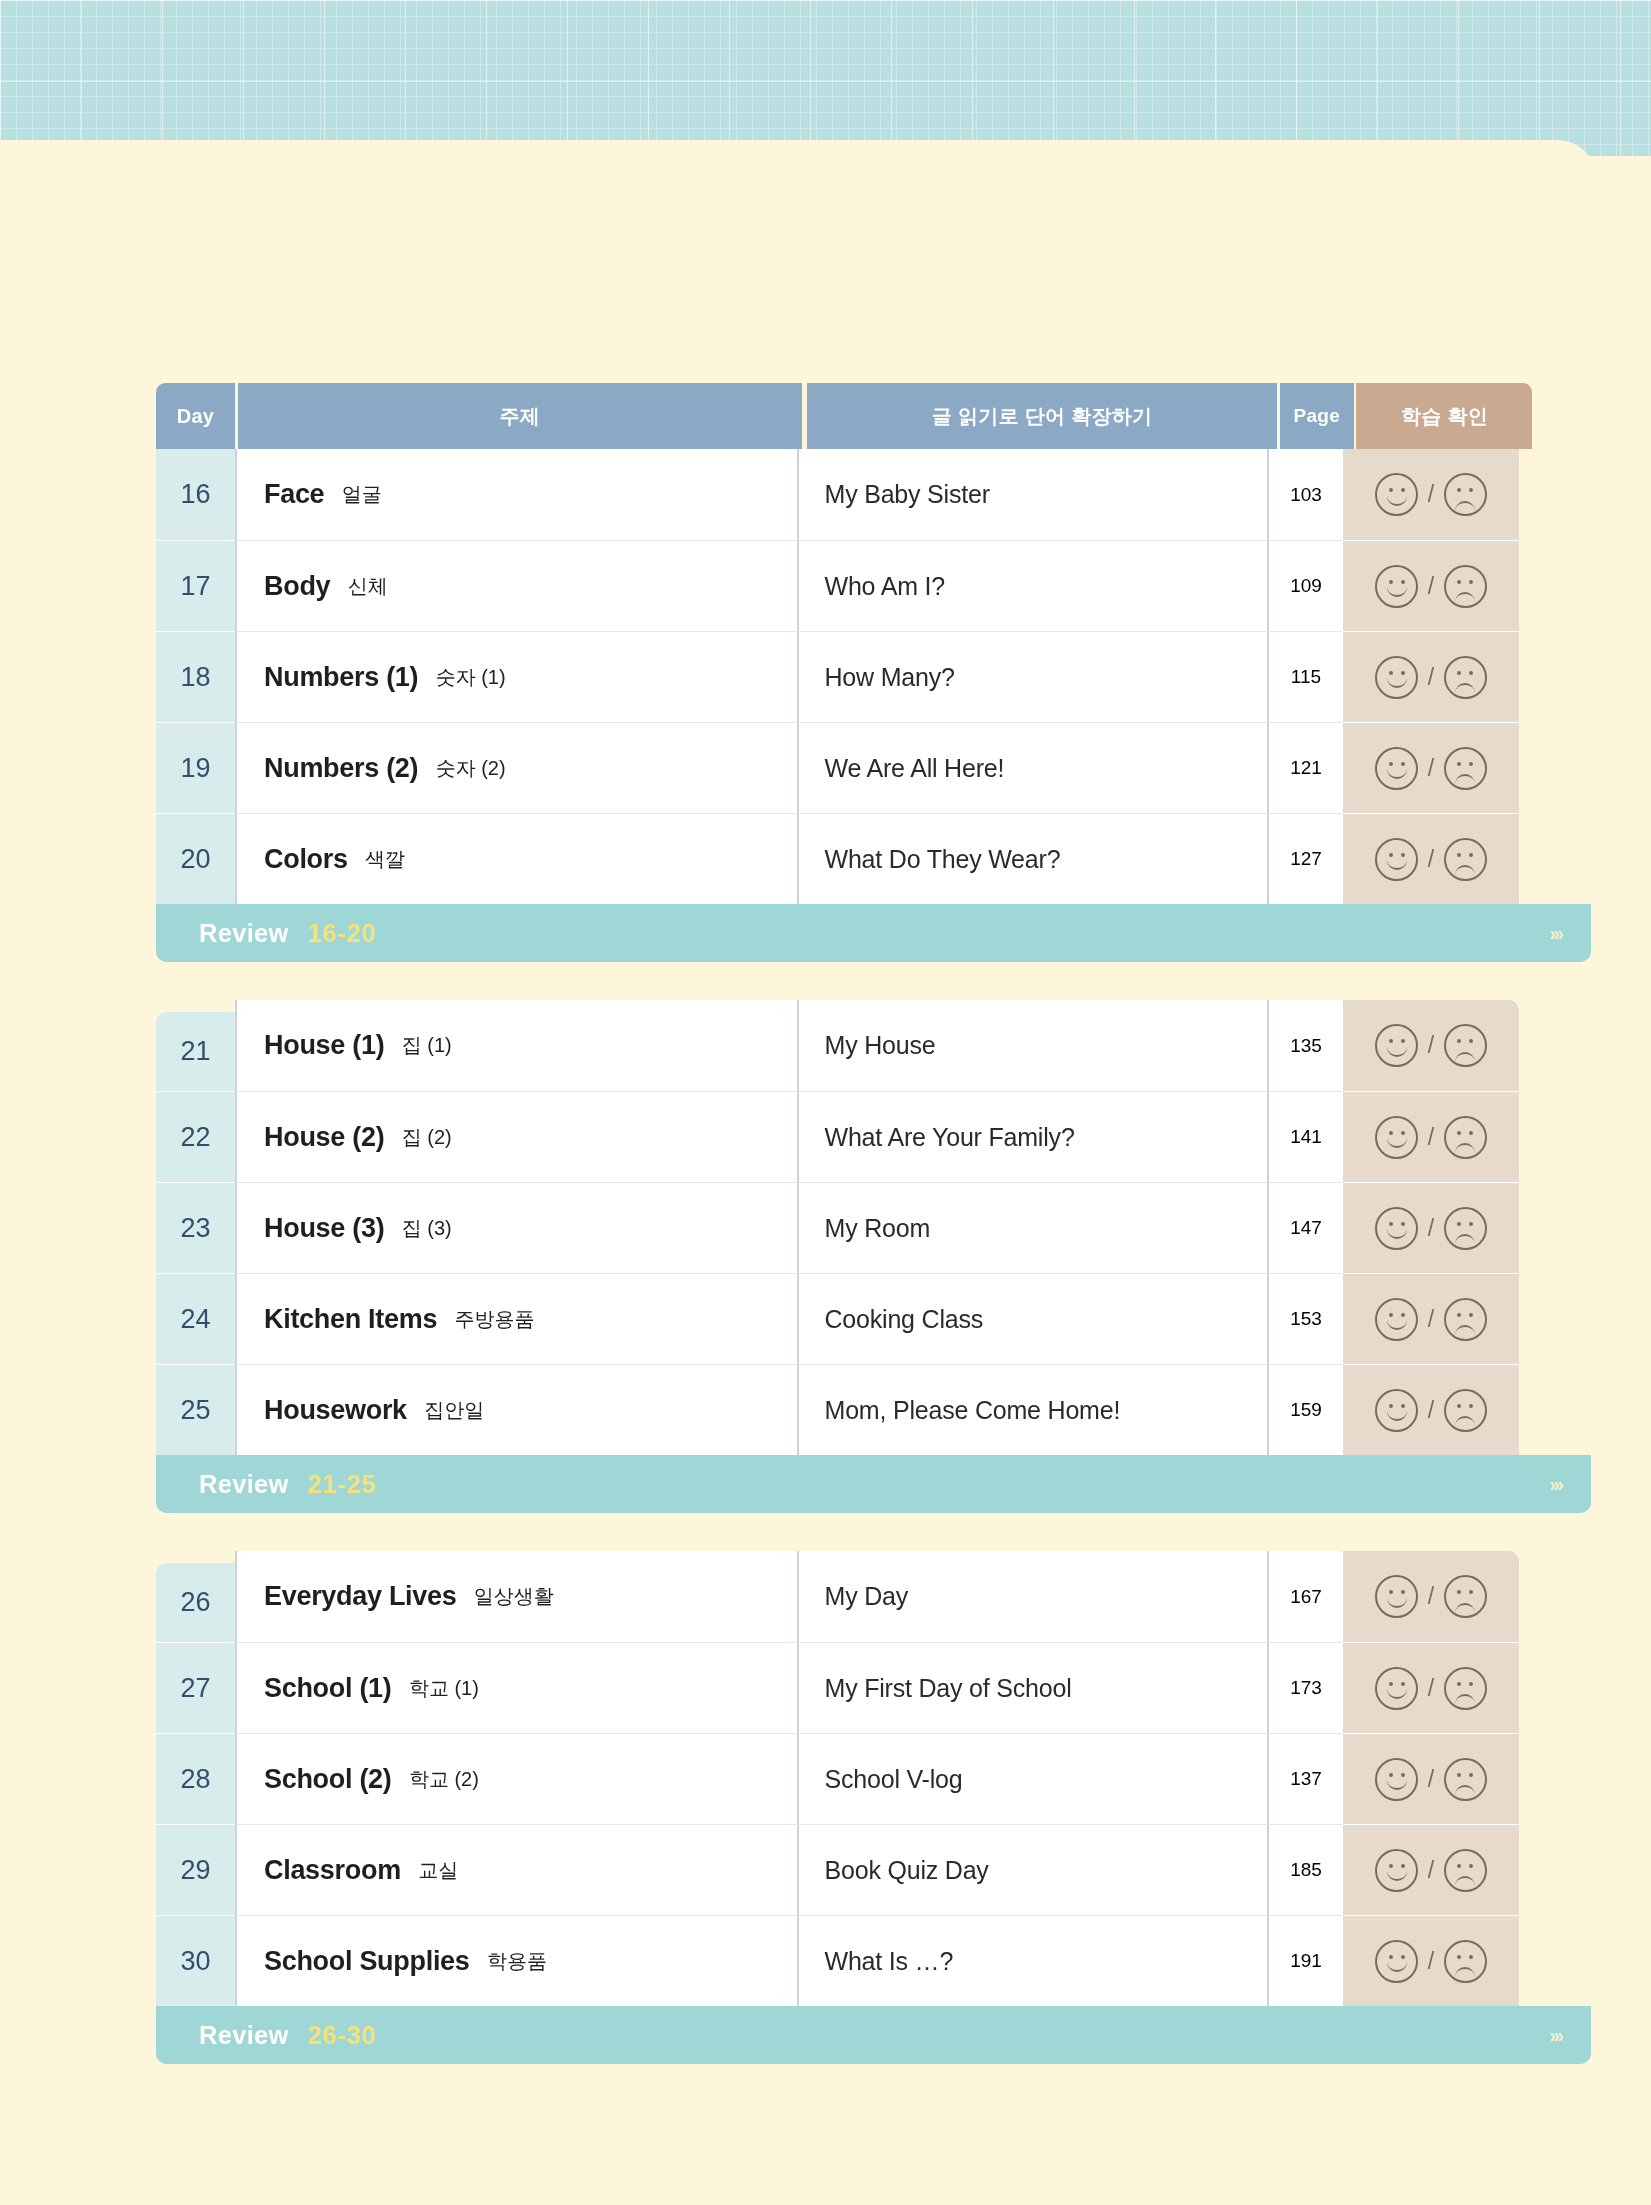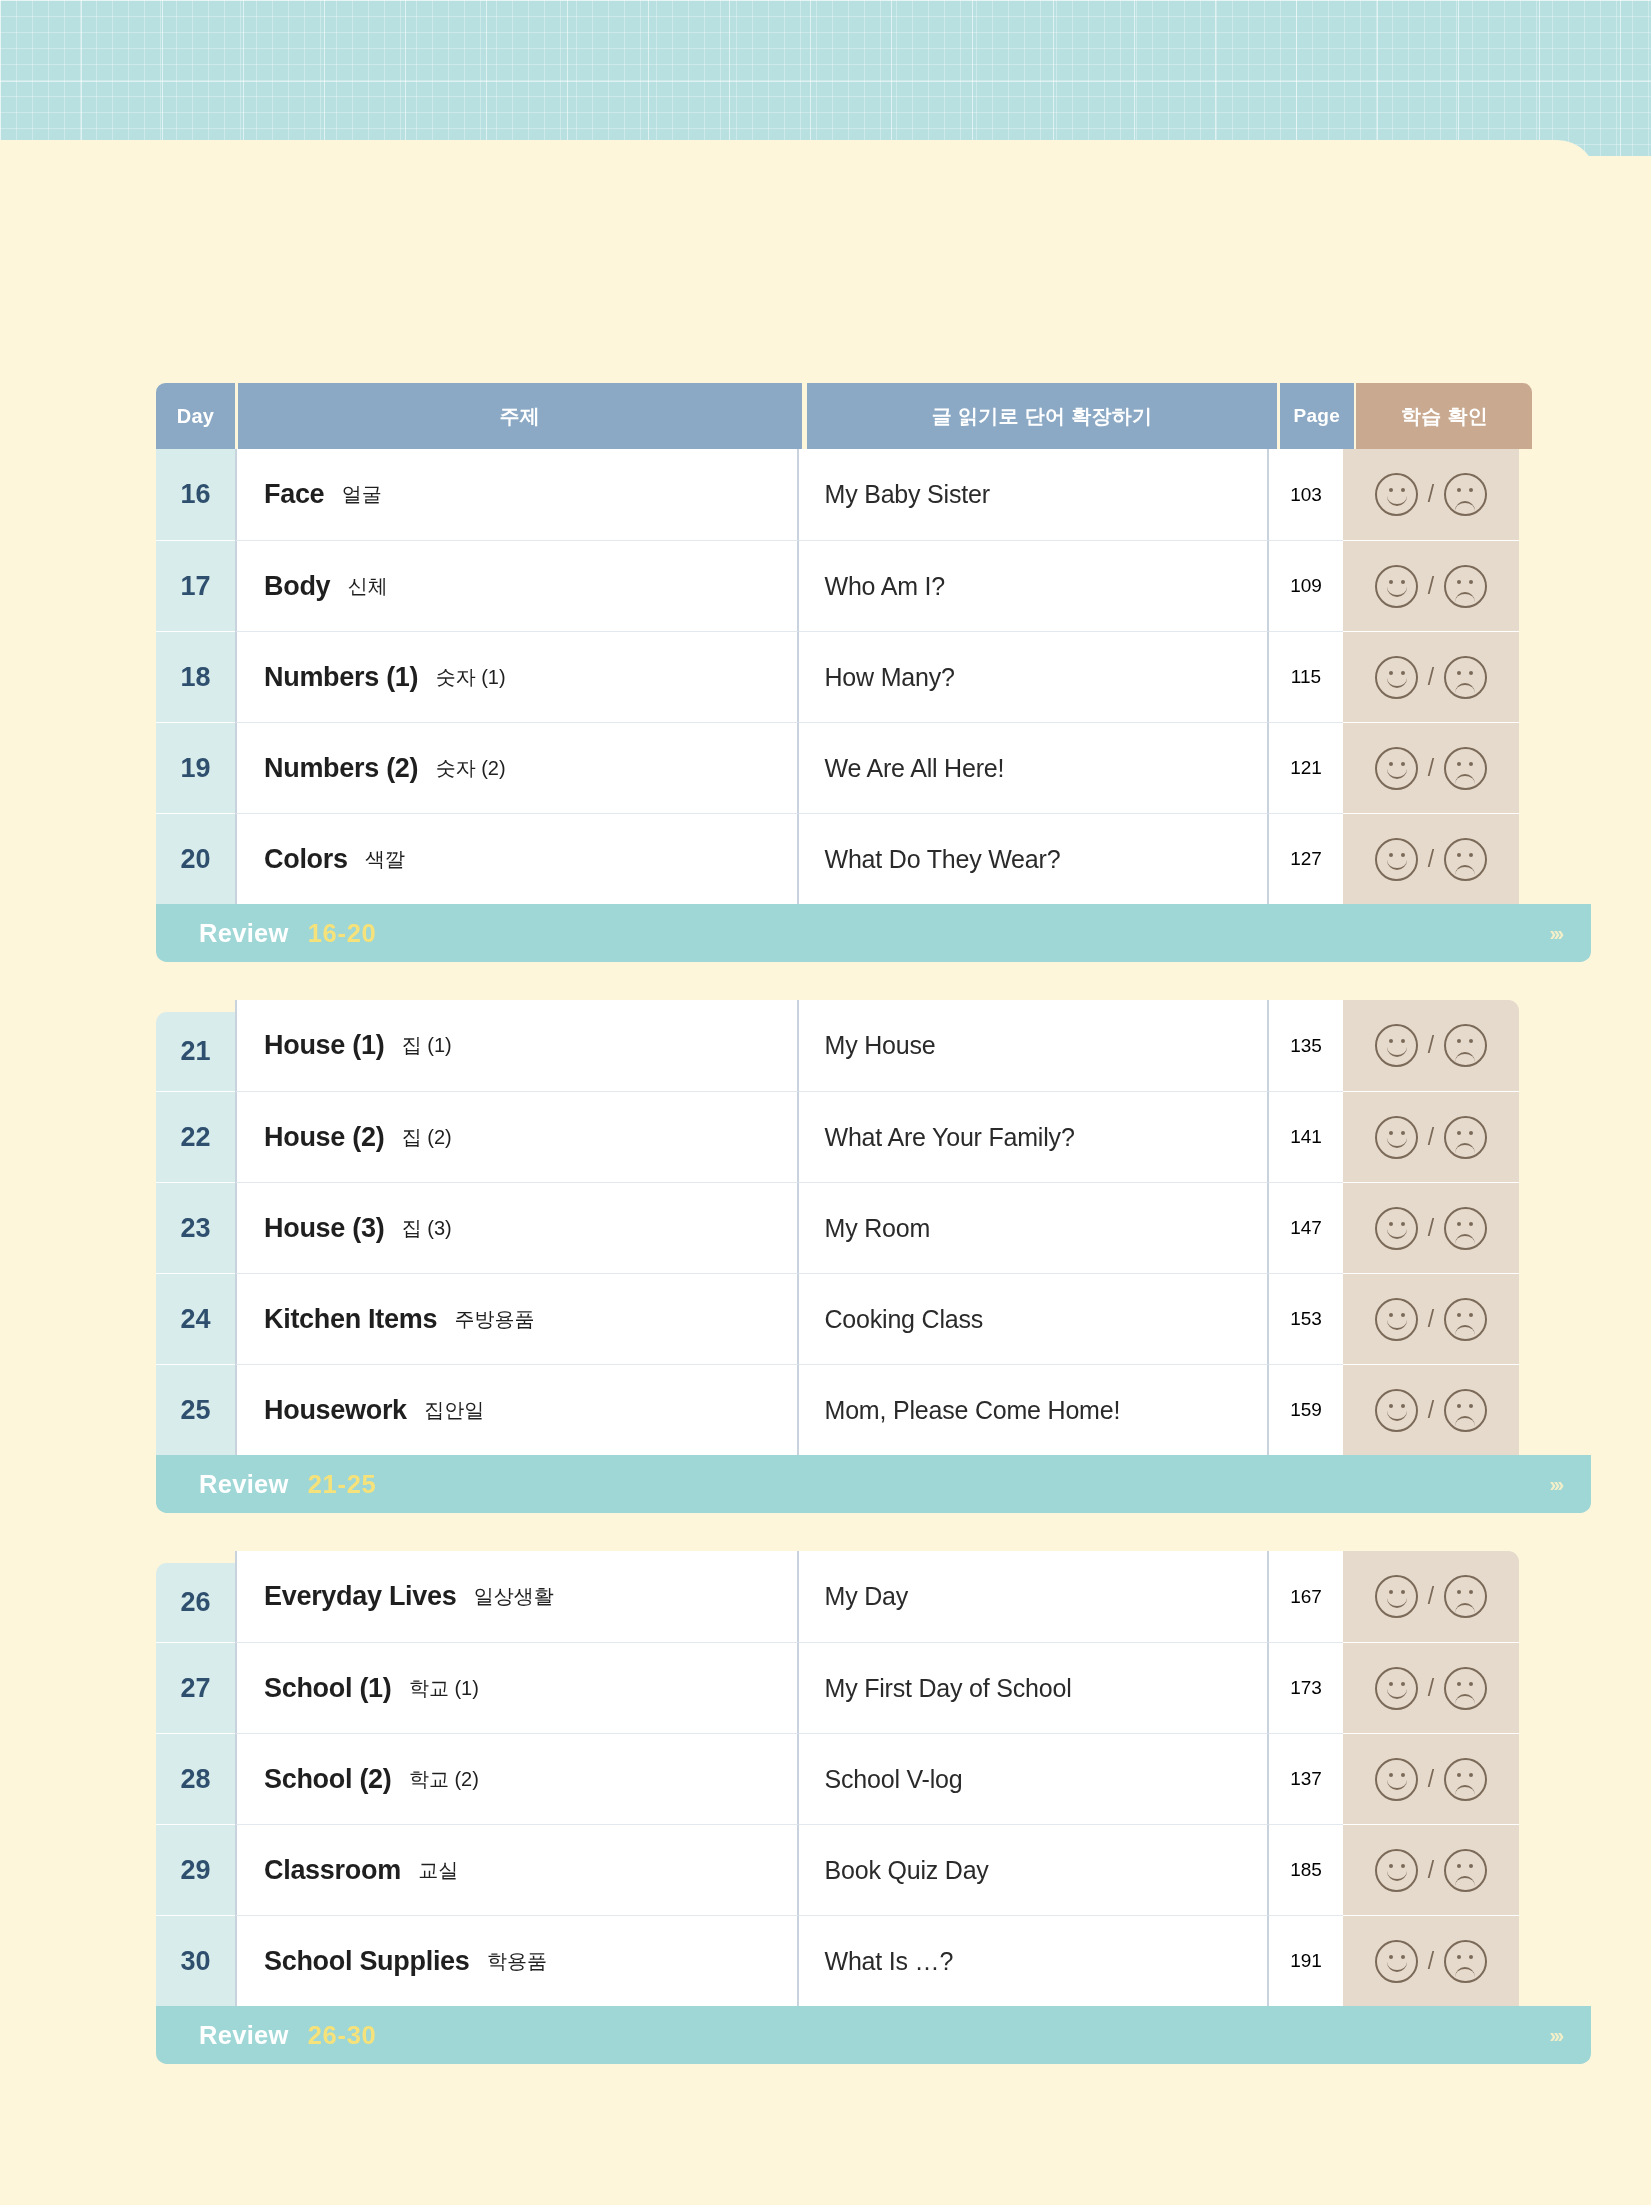--- a/index.html
+++ b/index.html
@@ -97,21 +97,21 @@
 
   .cell {
     display: flex;
     align-items: center;
     background: #ffffff;
   }
   .cell.day {
     background: #d9ecec;
     justify-content: center;
     color: #2f4f6e;
-    font-weight: bold;
+    font-weight: normal;
     font-size: 27px;
   }
   .cell.topic {
     padding-left: 27px;
     border-left: 2px solid #c8d3de;
     border-right: 2px solid #c8d3de;
     gap: 8px;
   }
   .cell.read {
     padding-left: 25.5px;

